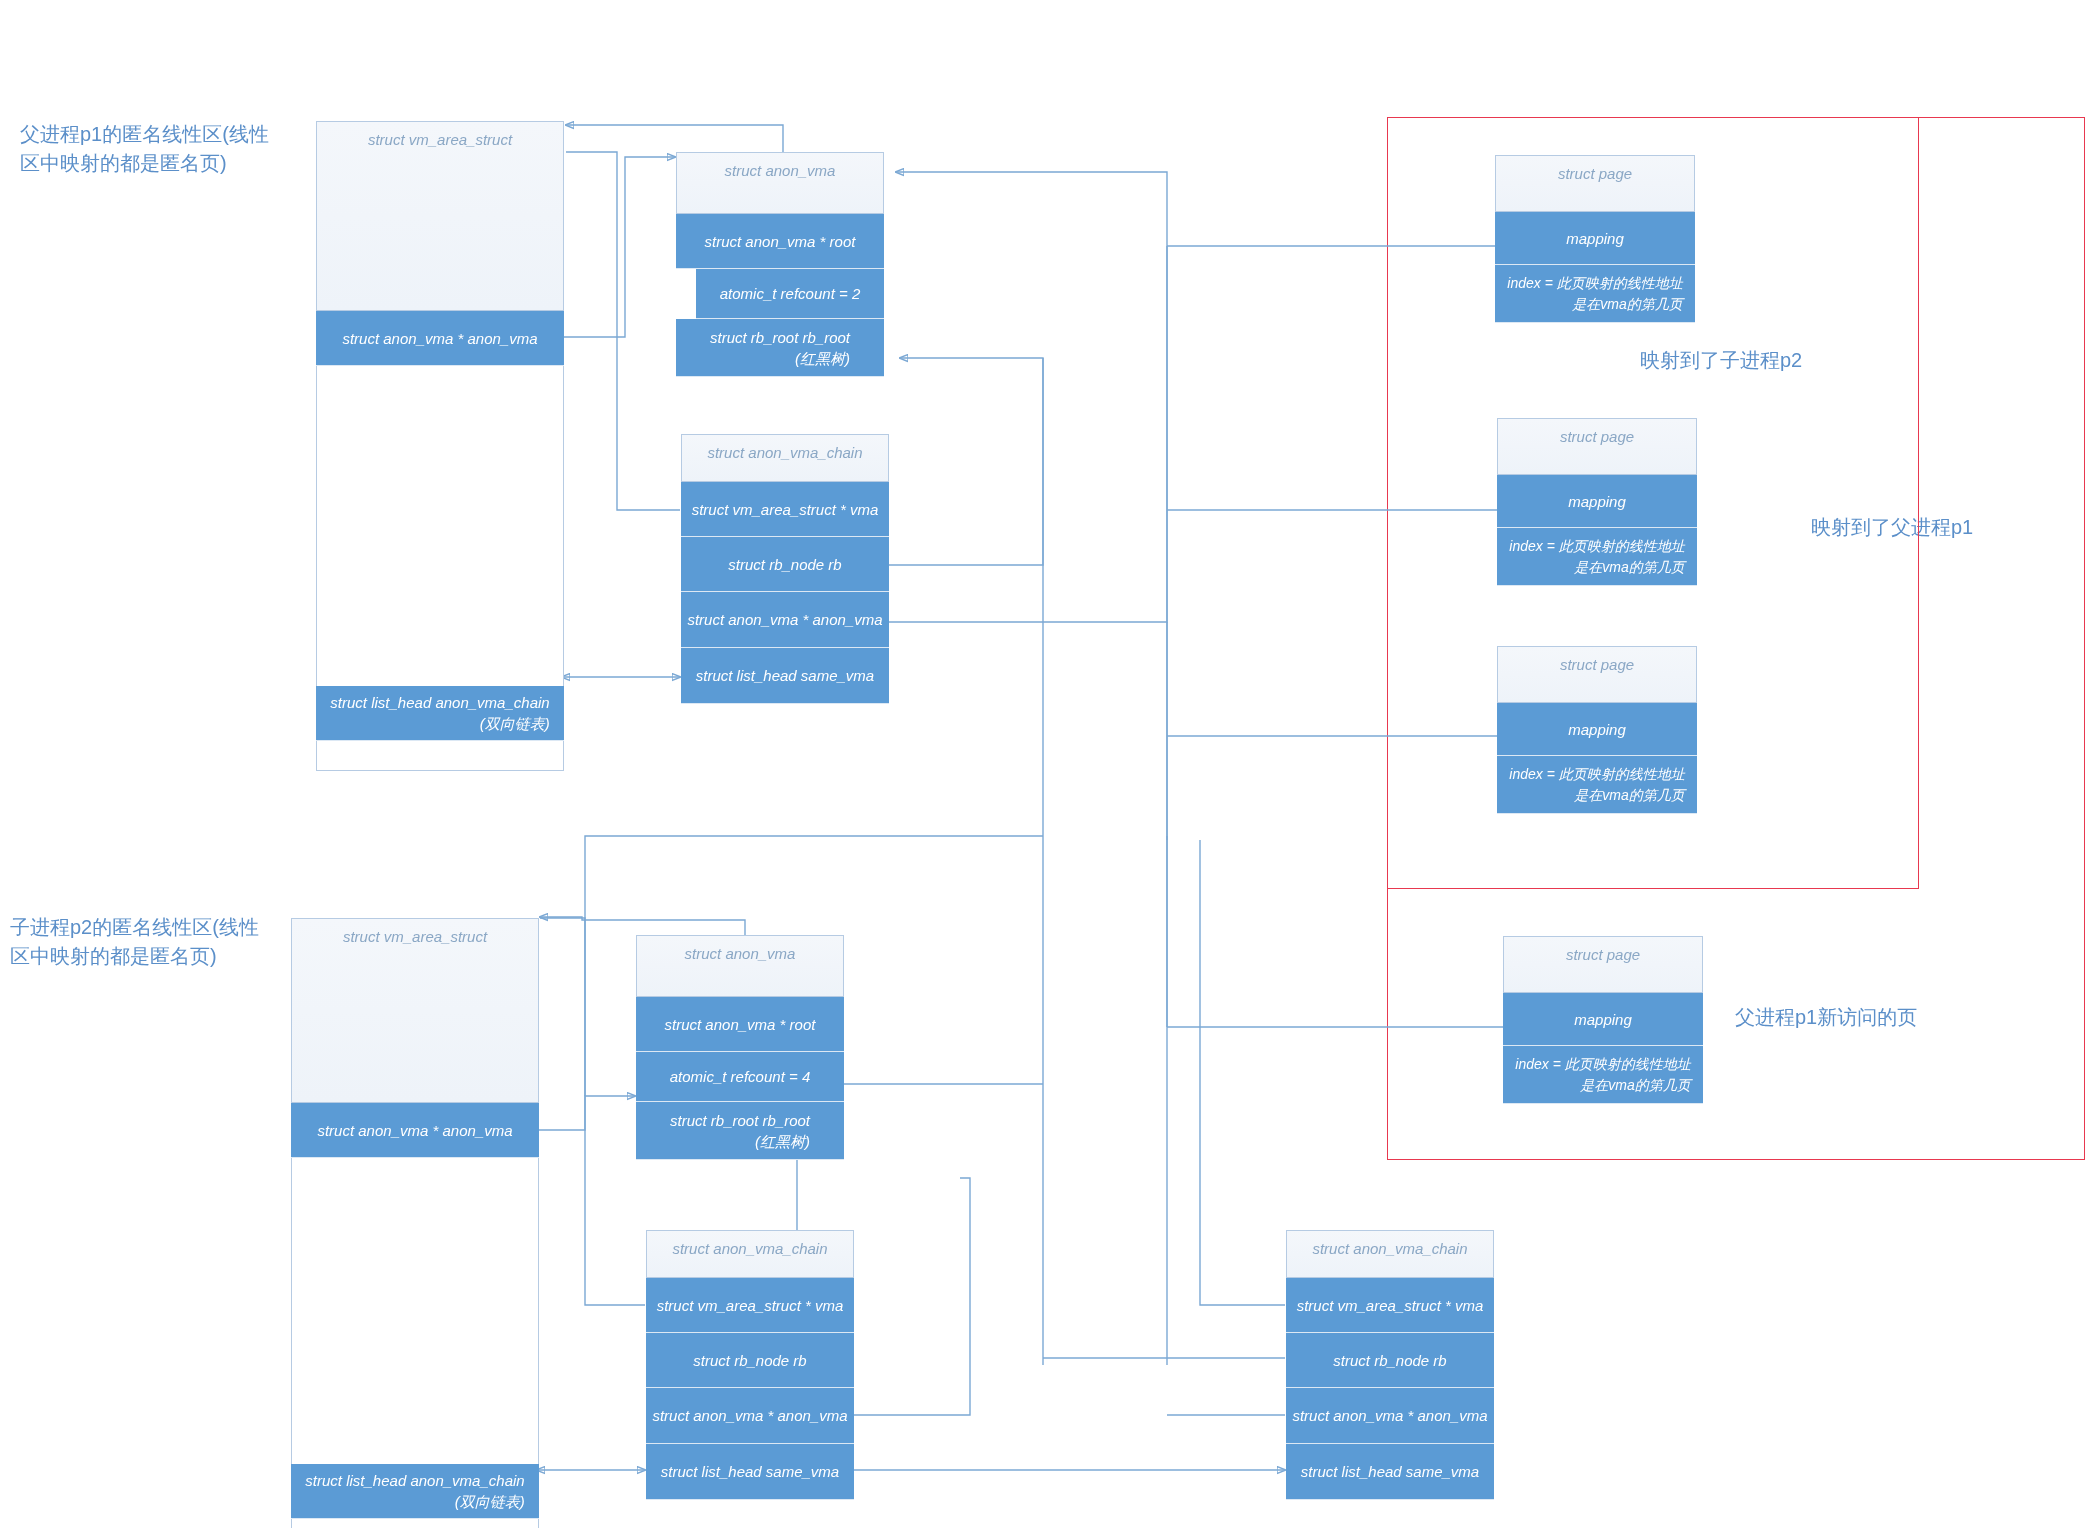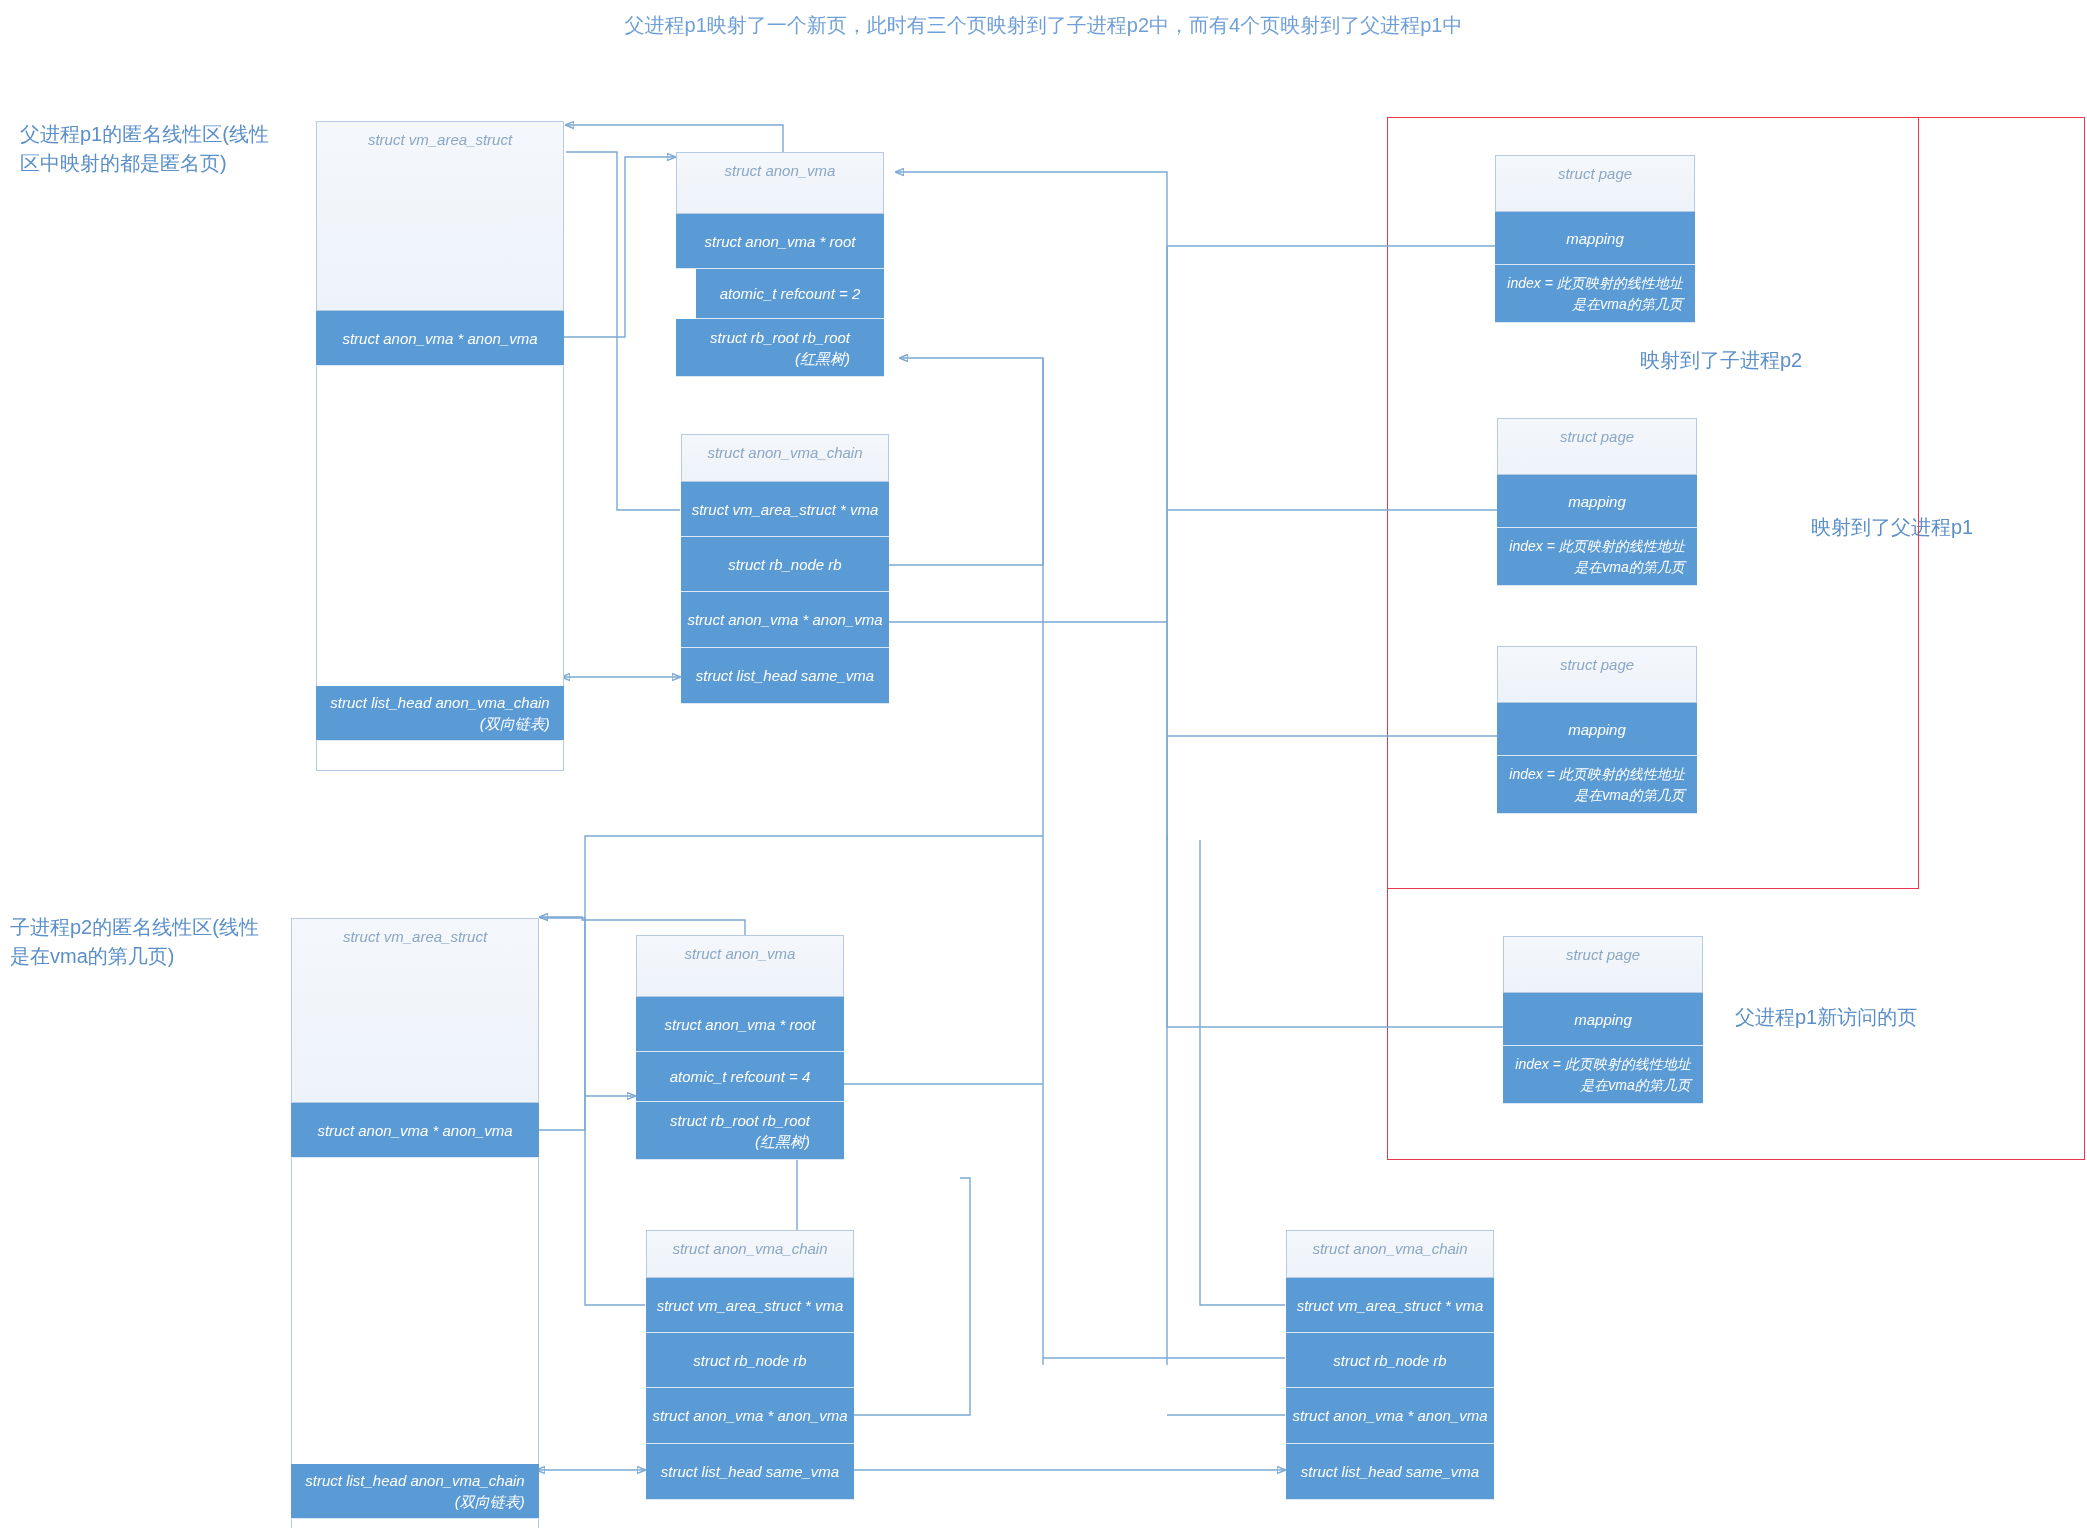--- a/index.html
+++ b/index.html
@@ -29,26 +29,25 @@
 
   svg.wires{position:absolute;left:0;top:0;width:2087px;height:1528px;
             pointer-events:none;}
   svg.wires path,svg.wires line{fill:none;stroke:#7ba8d4;stroke-width:1.4;}
 </style>
 </head>
 <body>
 
 <div id="canvas">
 
-  <div class="title">父进程p1映射了一个新页，此时有三个页映射到了子进程p2中，而有4个页映射到了父进程p1中</div>
 
   <div class="lbl" style="left:20px;top:120px;width:260px;">父进程p1的匿名线性区(线性
 区中映射的都是匿名页)</div>
   <div class="lbl" style="left:10px;top:913px;width:260px;">子进程p2的匿名线性区(线性
-是在vma的第几页)</div>
+区中映射的都是匿名页)</div>
 
   <div class="lbl" style="left:1640px;top:346px;width:250px;">映射到了子进程p2</div>
   <div class="lbl" style="left:1811px;top:513px;width:180px;">映射到了父进程p1</div>
   <div class="lbl" style="left:1735px;top:1003px;width:250px;">父进程p1新访问的页</div>
 
   <div class="redbox" style="left:1387px;top:117px;width:532px;height:772px;"></div>
   <div class="redbox" style="left:1387px;top:117px;width:698px;height:1043px;"></div>
 
   <svg class="wires" viewBox="0 0 2087 1528">
     <defs>

